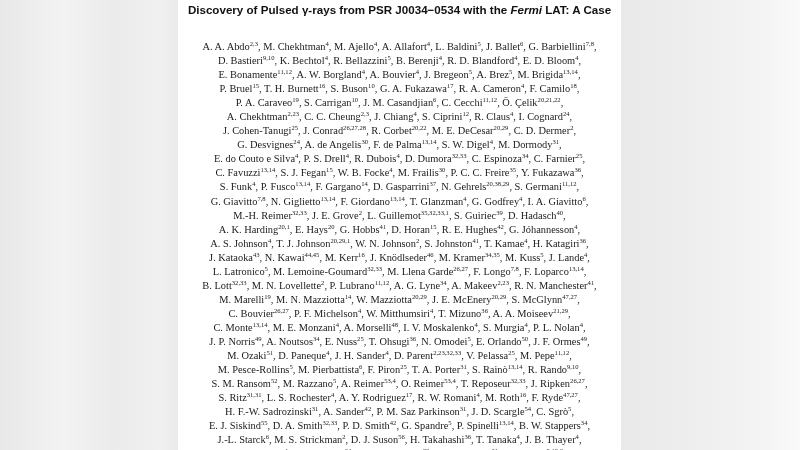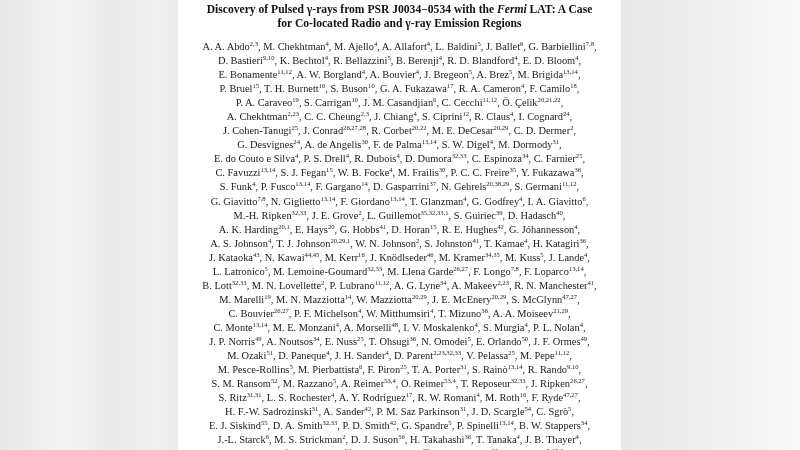--- a/index.html
+++ b/index.html
@@ -37,21 +37,21 @@
     color: #8a8a8a;
     letter-spacing: 0.2px;
     line-height: 20px;
   }
   .arxiv-stamp span { margin-right: 9px; }
   .title {
     position: absolute;
     left: 0; top: 3px;
     width: 100%;
     text-align: center;
-    font-family: Liberation Serif, serif;
+    font-family: Liberation Sans, sans-serif;
     font-weight: bold;
     font-size: 11.6px;
     line-height: 14px;
     color: #111;
   }
   .title .line { display: block; white-space: nowrap; }
   .title i { font-style: italic; }
   .authors {
     position: absolute;
     left: 0; top: 40px;
@@ -71,37 +71,36 @@
 <div class="viewer">
   <div class="right-margin"></div>
 
   <div class="arxiv-stamp">
     <span>arXiv:1002.2607v1</span><span>[astro-ph.HE]</span><span>12 Feb 2010</span>
   </div>
 
   <div class="page">
     <div class="title">
       <span class="line"><span>Discovery of Pulsed γ-rays from PSR J0034−0534 with the </span><i>Fermi</i><span> LAT: A Case</span></span>
-      <span class="line">for Co-located Radio and γ-ray Emission Regions</span>
     </div>
 
     <div class="authors" id="authors">
         <span class="row"><span>A. A. Abdo</span><sup>2,3</sup>, <span>M. Chekhtman</span><sup>4</sup>, <span>M. Ajello</span><sup>4</sup>, <span>A. Allafort</span><sup>4</sup>, <span>L. Baldini</span><sup>5</sup>, <span>J. Ballet</span><sup>6</sup>, <span>G. Barbiellini</span><sup>7,8</sup>,</span>
         <span class="row"><span>D. Bastieri</span><sup>9,10</sup>, <span>K. Bechtol</span><sup>4</sup>, <span>R. Bellazzini</span><sup>5</sup>, <span>B. Berenji</span><sup>4</sup>, <span>R. D. Blandford</span><sup>4</sup>, <span>E. D. Bloom</span><sup>4</sup>,</span>
         <span class="row"><span>E. Bonamente</span><sup>11,12</sup>, <span>A. W. Borgland</span><sup>4</sup>, <span>A. Bouvier</span><sup>4</sup>, <span>J. Bregeon</span><sup>5</sup>, <span>A. Brez</span><sup>5</sup>, <span>M. Brigida</span><sup>13,14</sup>,</span>
         <span class="row"><span>P. Bruel</span><sup>15</sup>, <span>T. H. Burnett</span><sup>16</sup>, <span>S. Buson</span><sup>10</sup>, <span>G. A. Fukazawa</span><sup>17</sup>, <span>R. A. Cameron</span><sup>4</sup>, <span>F. Camilo</span><sup>18</sup>,</span>
         <span class="row"><span>P. A. Caraveo</span><sup>19</sup>, <span>S. Carrigan</span><sup>10</sup>, <span>J. M. Casandjian</span><sup>6</sup>, <span>C. Cecchi</span><sup>11,12</sup>, <span>Ö. Çelik</span><sup>20,21,22</sup>,</span>
         <span class="row"><span>A. Chekhtman</span><sup>2,23</sup>, <span>C. C. Cheung</span><sup>2,3</sup>, <span>J. Chiang</span><sup>4</sup>, <span>S. Ciprini</span><sup>12</sup>, <span>R. Claus</span><sup>4</sup>, <span>I. Cognard</span><sup>24</sup>,</span>
         <span class="row"><span>J. Cohen-Tanugi</span><sup>25</sup>, <span>J. Conrad</span><sup>26,27,28</sup>, <span>R. Corbet</span><sup>20,22</sup>, <span>M. E. DeCesar</span><sup>20,29</sup>, <span>C. D. Dermer</span><sup>2</sup>,</span>
         <span class="row"><span>G. Desvignes</span><sup>24</sup>, <span>A. de Angelis</span><sup>30</sup>, <span>F. de Palma</span><sup>13,14</sup>, <span>S. W. Digel</span><sup>4</sup>, <span>M. Dormody</span><sup>31</sup>,</span>
         <span class="row"><span>E. do Couto e Silva</span><sup>4</sup>, <span>P. S. Drell</span><sup>4</sup>, <span>R. Dubois</span><sup>4</sup>, <span>D. Dumora</span><sup>32,33</sup>, <span>C. Espinoza</span><sup>34</sup>, <span>C. Farnier</span><sup>25</sup>,</span>
         <span class="row"><span>C. Favuzzi</span><sup>13,14</sup>, <span>S. J. Fegan</span><sup>15</sup>, <span>W. B. Focke</span><sup>4</sup>, <span>M. Frailis</span><sup>30</sup>, <span>P. C. C. Freire</span><sup>35</sup>, <span>Y. Fukazawa</span><sup>36</sup>,</span>
         <span class="row"><span>S. Funk</span><sup>4</sup>, <span>P. Fusco</span><sup>13,14</sup>, <span>F. Gargano</span><sup>14</sup>, <span>D. Gasparrini</span><sup>37</sup>, <span>N. Gehrels</span><sup>20,38,29</sup>, <span>S. Germani</span><sup>11,12</sup>,</span>
         <span class="row"><span>G. Giavitto</span><sup>7,8</sup>, <span>N. Giglietto</span><sup>13,14</sup>, <span>F. Giordano</span><sup>13,14</sup>, <span>T. Glanzman</span><sup>4</sup>, <span>G. Godfrey</span><sup>4</sup>, <span>I. A. Giavitto</span><sup>6</sup>,</span>
-        <span class="row"><span>M.-H. Ripken</span><sup>32,33</sup>, <span>J. E. Grove</span><sup>2</sup>, <span>L. Guillemot</span><sup>35,32,33,1</sup>, <span>S. Guiriec</span><sup>39</sup>, <span>D. Hadasch</span><sup>40</sup>,</span>
+        <span class="row"><span>M.-H. Reimer</span><sup>32,33</sup>, <span>J. E. Grove</span><sup>2</sup>, <span>L. Guillemot</span><sup>35,32,33,1</sup>, <span>S. Guiriec</span><sup>39</sup>, <span>D. Hadasch</span><sup>40</sup>,</span>
         <span class="row"><span>A. K. Harding</span><sup>20,1</sup>, <span>E. Hays</span><sup>20</sup>, <span>G. Hobbs</span><sup>41</sup>, <span>D. Horan</span><sup>15</sup>, <span>R. E. Hughes</span><sup>42</sup>, <span>G. Jóhannesson</span><sup>4</sup>,</span>
         <span class="row"><span>A. S. Johnson</span><sup>4</sup>, <span>T. J. Johnson</span><sup>20,29,1</sup>, <span>W. N. Johnson</span><sup>2</sup>, <span>S. Johnston</span><sup>41</sup>, <span>T. Kamae</span><sup>4</sup>, <span>H. Katagiri</span><sup>36</sup>,</span>
         <span class="row"><span>J. Kataoka</span><sup>43</sup>, <span>N. Kawai</span><sup>44,45</sup>, <span>M. Kerr</span><sup>16</sup>, <span>J. Knödlseder</span><sup>46</sup>, <span>M. Kramer</span><sup>34,35</sup>, <span>M. Kuss</span><sup>5</sup>, <span>J. Lande</span><sup>4</sup>,</span>
         <span class="row"><span>L. Latronico</span><sup>5</sup>, <span>M. Lemoine-Goumard</span><sup>32,33</sup>, <span>M. Llena Garde</span><sup>26,27</sup>, <span>F. Longo</span><sup>7,8</sup>, <span>F. Loparco</span><sup>13,14</sup>,</span>
         <span class="row"><span>B. Lott</span><sup>32,33</sup>, <span>M. N. Lovellette</span><sup>2</sup>, <span>P. Lubrano</span><sup>11,12</sup>, <span>A. G. Lyne</span><sup>34</sup>, <span>A. Makeev</span><sup>2,23</sup>, <span>R. N. Manchester</span><sup>41</sup>,</span>
         <span class="row"><span>M. Marelli</span><sup>19</sup>, <span>M. N. Mazziotta</span><sup>14</sup>, <span>W. Mazziotta</span><sup>20,29</sup>, <span>J. E. McEnery</span><sup>20,29</sup>, <span>S. McGlynn</span><sup>47,27</sup>,</span>
         <span class="row"><span>C. Bouvier</span><sup>26,27</sup>, <span>P. F. Michelson</span><sup>4</sup>, <span>W. Mitthumsiri</span><sup>4</sup>, <span>T. Mizuno</span><sup>36</sup>, <span>A. A. Moiseev</span><sup>21,29</sup>,</span>
         <span class="row"><span>C. Monte</span><sup>13,14</sup>, <span>M. E. Monzani</span><sup>4</sup>, <span>A. Morselli</span><sup>48</sup>, <span>I. V. Moskalenko</span><sup>4</sup>, <span>S. Murgia</span><sup>4</sup>, <span>P. L. Nolan</span><sup>4</sup>,</span>
         <span class="row"><span>J. P. Norris</span><sup>49</sup>, <span>A. Noutsos</span><sup>34</sup>, <span>E. Nuss</span><sup>25</sup>, <span>T. Ohsugi</span><sup>36</sup>, <span>N. Omodei</span><sup>5</sup>, <span>E. Orlando</span><sup>50</sup>, <span>J. F. Ormes</span><sup>49</sup>,</span>
         <span class="row"><span>M. Ozaki</span><sup>51</sup>, <span>D. Paneque</span><sup>4</sup>, <span>J. H. Sander</span><sup>4</sup>, <span>D. Parent</span><sup>2,23,32,33</sup>, <span>V. Pelassa</span><sup>25</sup>, <span>M. Pepe</span><sup>11,12</sup>,</span>

